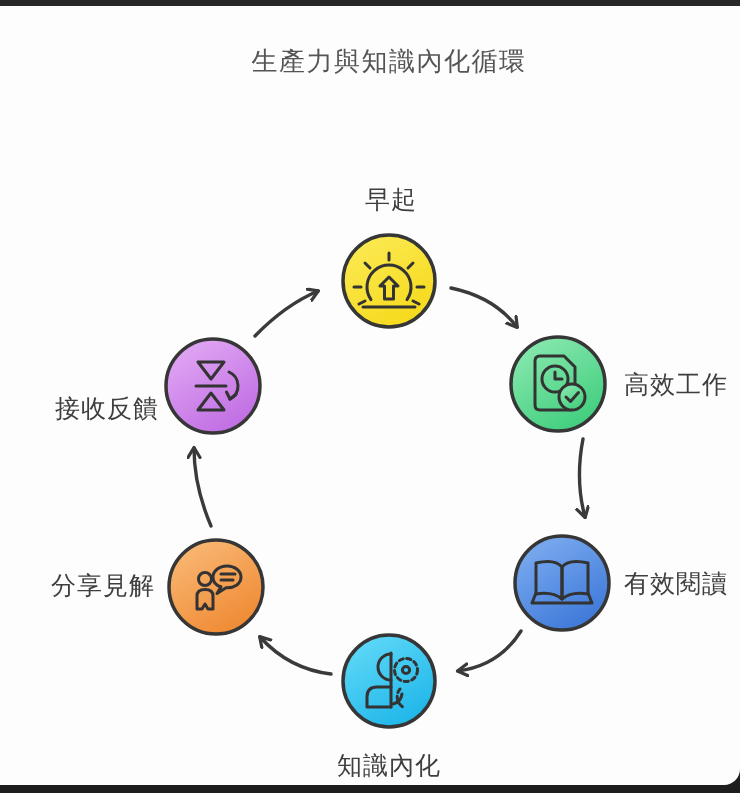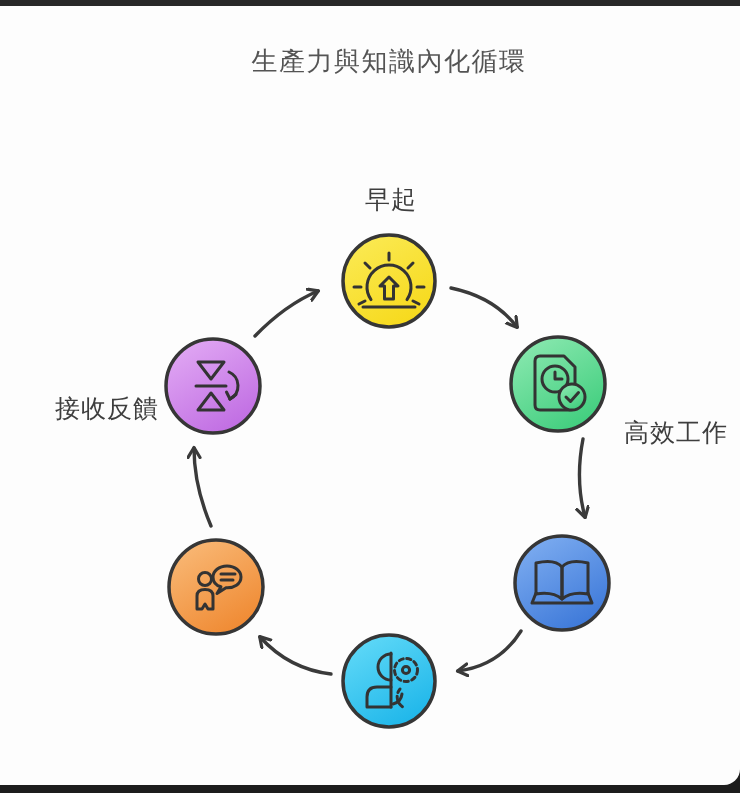--- a/index.html
+++ b/index.html
@@ -17,21 +17,21 @@
   .stage svg{position:absolute;top:0;left:0;}
   .title{
     position:absolute;left:385px;top:61px;transform:translate(-50%,-50%);
     font-size:26px;font-weight:500;color:#545454;letter-spacing:1.5px;white-space:nowrap;
   }
   .node-label{
     position:absolute;font-size:25px;font-weight:500;color:#3E3E3E;
     letter-spacing:1px;white-space:nowrap;
   }
   .lbl-top,.lbl-bottom{transform:translate(-50%,-50%);text-align:center;}
-  .lbl-right{transform:translate(0,-50%);margin-top:48px;}
+  .lbl-right{transform:translate(0,-50%);}
   .lbl-left{transform:translate(-100%,-50%);}
 </style>
 </head>
 <body>
 
 <div class="frame-top"></div>
 <div class="card"></div>
 
 <div class="stage">
 
@@ -139,14 +139,17 @@
         <path d="M17,13 L23,8.5"></path>
         <path d="M17,13 L13.5,6"></path>
       </g>
     </g>
   </svg>
 
   <div class="title">生產力與知識內化循環</div>
 
   <div class="node-label lbl-top" style="left:387px;top:199px;">早起</div>
   <div class="node-label lbl-right" style="left:620px;top:384px;">高效工作</div>
+  <div class="node-label lbl-right" style="left:620px;top:583px;">有效閱讀</div>
+  <div class="node-label lbl-bottom" style="left:385px;top:765px;">知識內化</div>
+  <div class="node-label lbl-left" style="left:151px;top:585px;">分享見解</div>
   <div class="node-label lbl-left" style="left:155px;top:384px;margin-top:24px;">接收反饋</div>
 </div>
 
 </body></html>

